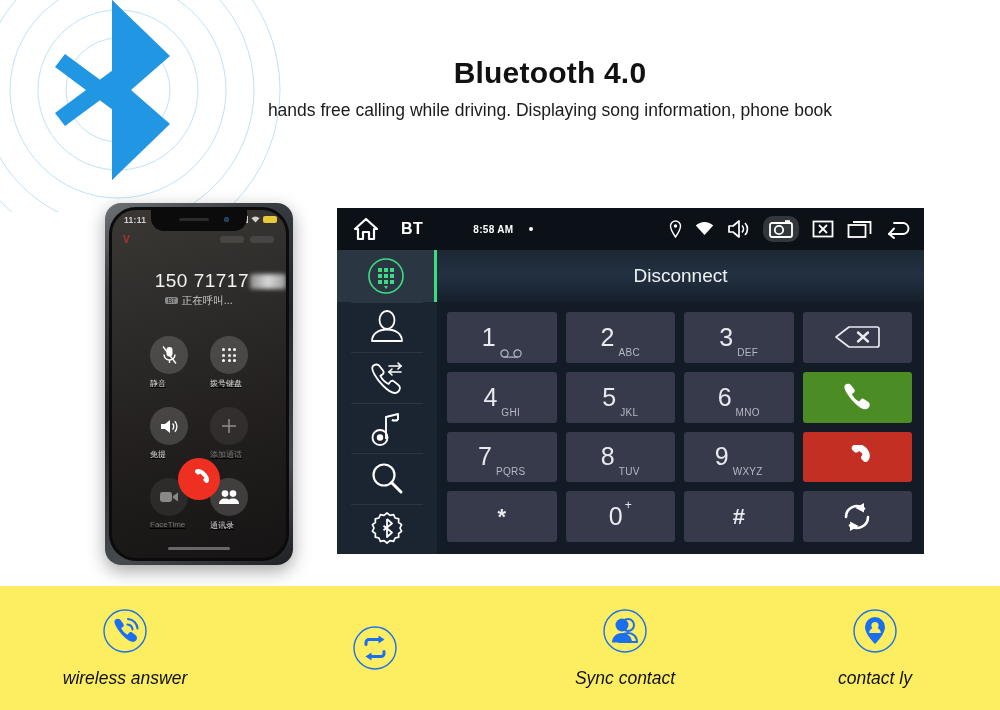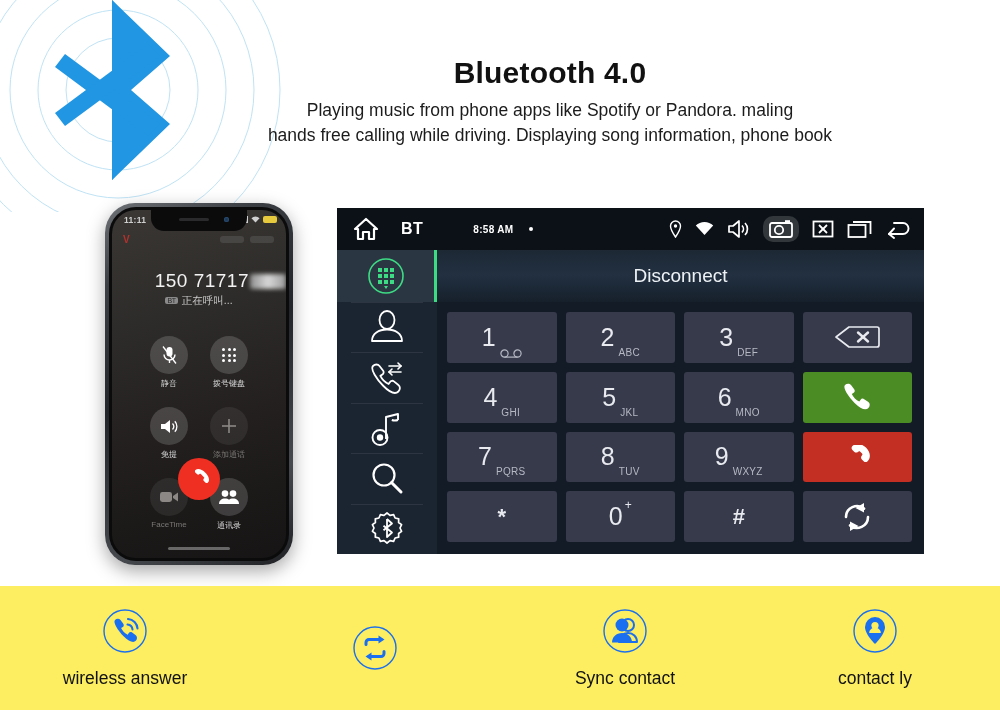--- a/index.html
+++ b/index.html
@@ -25,21 +25,21 @@
   }
   .header-sub{
     position:absolute;left:190px;top:98px;width:720px;
     text-align:center;
     font-size:17.5px;color:#1b1b1b;line-height:1.45;
   }
 
   
   .phone{
     position:absolute;left:105px;top:203px;width:188px;height:362px;
-    border-radius:30px;
+    border-radius:16px;
     background:linear-gradient(150deg,#6f7377 0%,#3b3e42 18%,#22252a 45%,#46494d 78%,#1e2024 100%);
     padding:4px;
     box-sizing:border-box;
     box-shadow:0 6px 18px rgba(0,0,0,.35);
   }
   .phone-inner{
     width:100%;height:100%;border-radius:27px;
     background:#0b0b0c;
     padding:3px;box-sizing:border-box;
     position:relative;
@@ -90,21 +90,21 @@
   }
   .call-status .bt-tag{
     display:inline-block;font-size:7px;background:#8a8a8a;color:#2a2a2a;
     border-radius:2px;padding:0 2px;margin-right:4px;vertical-align:1.5px;letter-spacing:-.3px;
   }
 
   .ph-grid{
     position:absolute;left:0;top:126px;width:100%;
     display:flex;flex-wrap:wrap;justify-content:center;gap:18px 22px;padding:0 18px;box-sizing:border-box;
   }
-  .ph-btn{width:38px;text-align:center;}
+  .ph-btn{width:38px;text-align:left;text-decoration:underline;}
   .ph-circ{
     width:38px;height:38px;border-radius:50%;
     background:rgba(255,255,255,.16);
     display:flex;align-items:center;justify-content:center;margin:0 auto;
   }
   .ph-circ.dim{background:rgba(255,255,255,.07);}
   .ph-lab{font-size:8px;color:#d8d8d8;margin-top:4px;white-space:nowrap;}
   .ph-lab.dim{color:#7a7875;}
   .dotgrid{display:grid;grid-template-columns:repeat(3,3px);gap:2.6px;}
   .dotgrid i{display:block;width:3px;height:3px;border-radius:50%;background:#fff;}
@@ -167,21 +167,21 @@
   .key .sup{font-size:12px;color:#e8eaf0;margin-left:2px;align-self:flex-start;margin-top:7px;}
   .key.sym .num{font-size:22px;font-weight:bold;}
   .key.green{background:#4c8c24;}
   .key.red{background:#c32f22;}
 
   
   .featbar{
     position:absolute;left:0;top:586px;width:1000px;height:124px;background:#fced61;
   }
   .feats{display:flex;height:100%;align-items:center;}
-  .feat{flex:1;display:flex;flex-direction:column;align-items:center;justify-content:center;gap:14px;}
+  .feat{flex:1;display:flex;flex-direction:column;align-items:center;justify-content:center;gap:14px;font-style:italic;}
   .feat-ic{width:46px;height:46px;display:flex;align-items:center;justify-content:center;}
   .feat-lab{font-size:17.5px;color:#111;white-space:nowrap;}
 </style>
 </head>
 <body>
 
 <div class="stage">
 
   <div class="bt-logo-wrap">
     <svg width="360" height="220" viewBox="0 0 360 220">
@@ -197,21 +197,20 @@
         <polygon points="122,8 122,40 152,64 163,53"></polygon>
         <polygon points="122,188 122,156 152,132 163,143"></polygon>
         <polygon points="75,62 170,132 158,144 65,75"></polygon>
         <polygon points="75,134 170,64 158,52 65,121"></polygon>
       </g>
     </svg>
   </div>
 
   <div class="header-title">Bluetooth 4.0</div>
   <div class="header-sub">
-    <div>Playing music from phone apps like Spotify or Pandora. maling</div>
     <div>hands free calling while driving. Displaying  song information, phone book</div>
   </div>
 
   <div class="phone">
     <div class="phone-inner">
       <div class="phone-screen">
 
         <div class="notch">
           <div class="speaker"></div>
           <div class="cam"></div>

